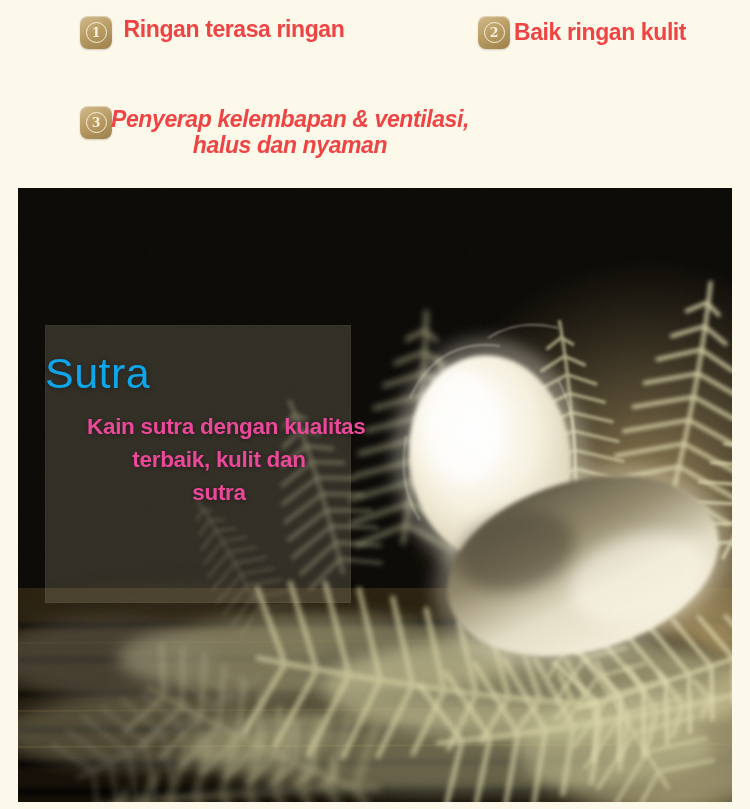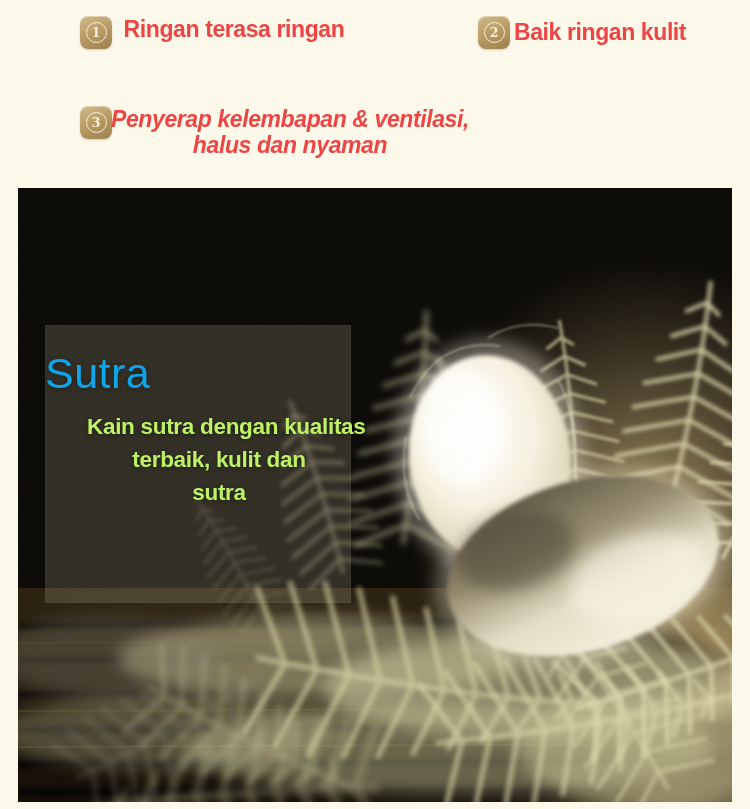--- a/index.html
+++ b/index.html
@@ -44,21 +44,21 @@
     position:absolute; left:27px; top:137px; width:306px; height:278px;
     background:rgba(198,188,158,0.20);
     box-shadow: inset 0 0 0 1px rgba(255,255,255,0.03);
   }
   .hero-title {
     margin-top:24px; color:#0ea5e9;
     font-size:43px; font-weight:500; letter-spacing:0.5px;
     text-shadow:0 1px 5px rgba(0,0,0,0.35);
   }
   .hero-desc {
-    margin-top:12px; text-align:center; color:#bef264;
+    margin-top:12px; text-align:center; color:#ec4899;
     font-size:22.5px; font-weight:700; line-height:33px; letter-spacing:-0.3px;
     text-shadow:0 1px 4px rgba(0,0,0,0.35);
     padding-left:42px;
   }
   .hero-desc span { display:block; white-space:nowrap; }
 </style>
 </head>
 <body>
 
 <div class="canvas">

